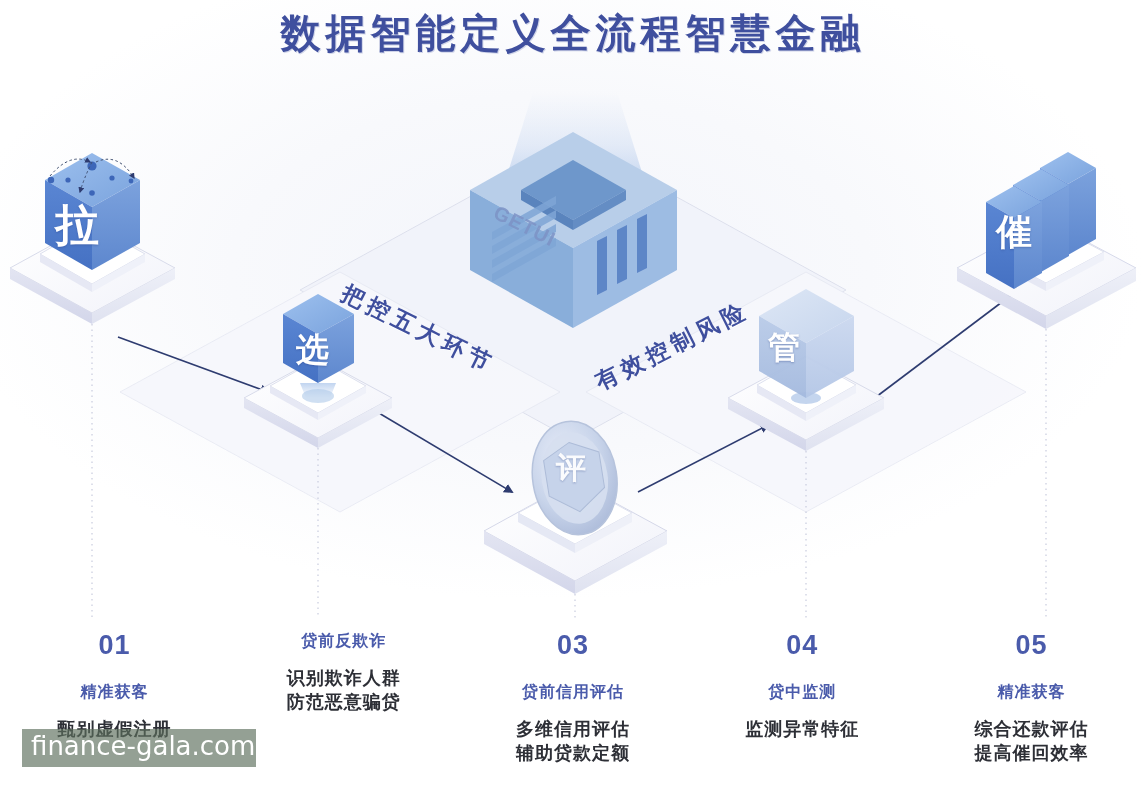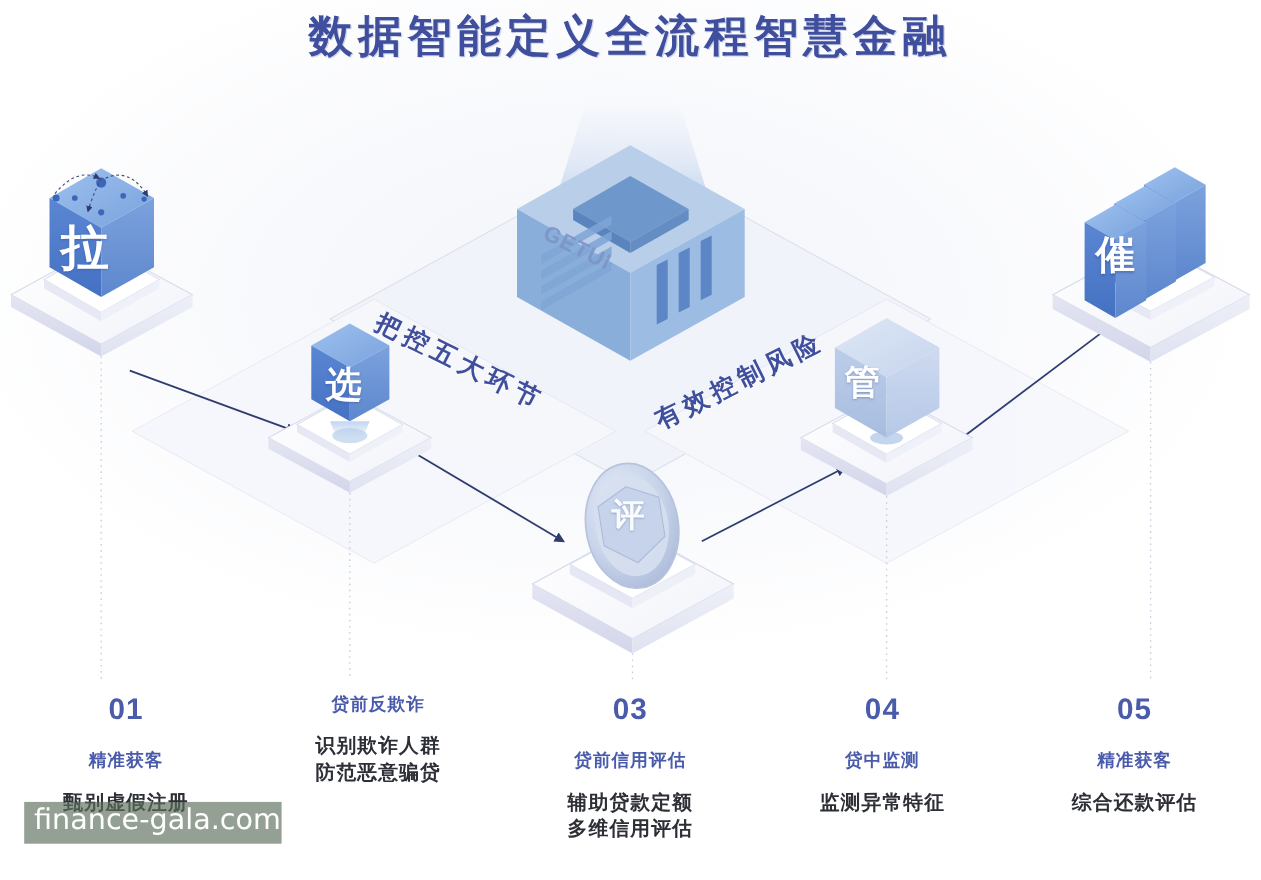--- a/index.html
+++ b/index.html
@@ -378,33 +378,34 @@
 
     <div class="legend-col">
       <div class="heading">贷前反欺诈</div>
       <div class="detail">识别欺诈人群</div>
       <div class="detail">防范恶意骗贷</div>
     </div>
 
     <div class="legend-col">
       <div class="num">03</div>
       <div class="heading">贷前信用评估</div>
+      <div class="detail">多维信用评估</div>
       <div class="detail">辅助贷款定额</div>
-      <div class="detail">多维信用评估</div>
     </div>
 
     <div class="legend-col">
       <div class="num">04</div>
       <div class="heading">贷中监测</div>
       <div class="detail">监测异常特征</div>
     </div>
 
     <div class="legend-col">
       <div class="num">05</div>
       <div class="heading">精准获客</div>
       <div class="detail">综合还款评估</div>
+      <div class="detail">提高催回效率</div>
     </div>
 
   </div>
 
   <div id="watermark">finance-gala.com</div>
 
 </div>
 
 </body></html>

